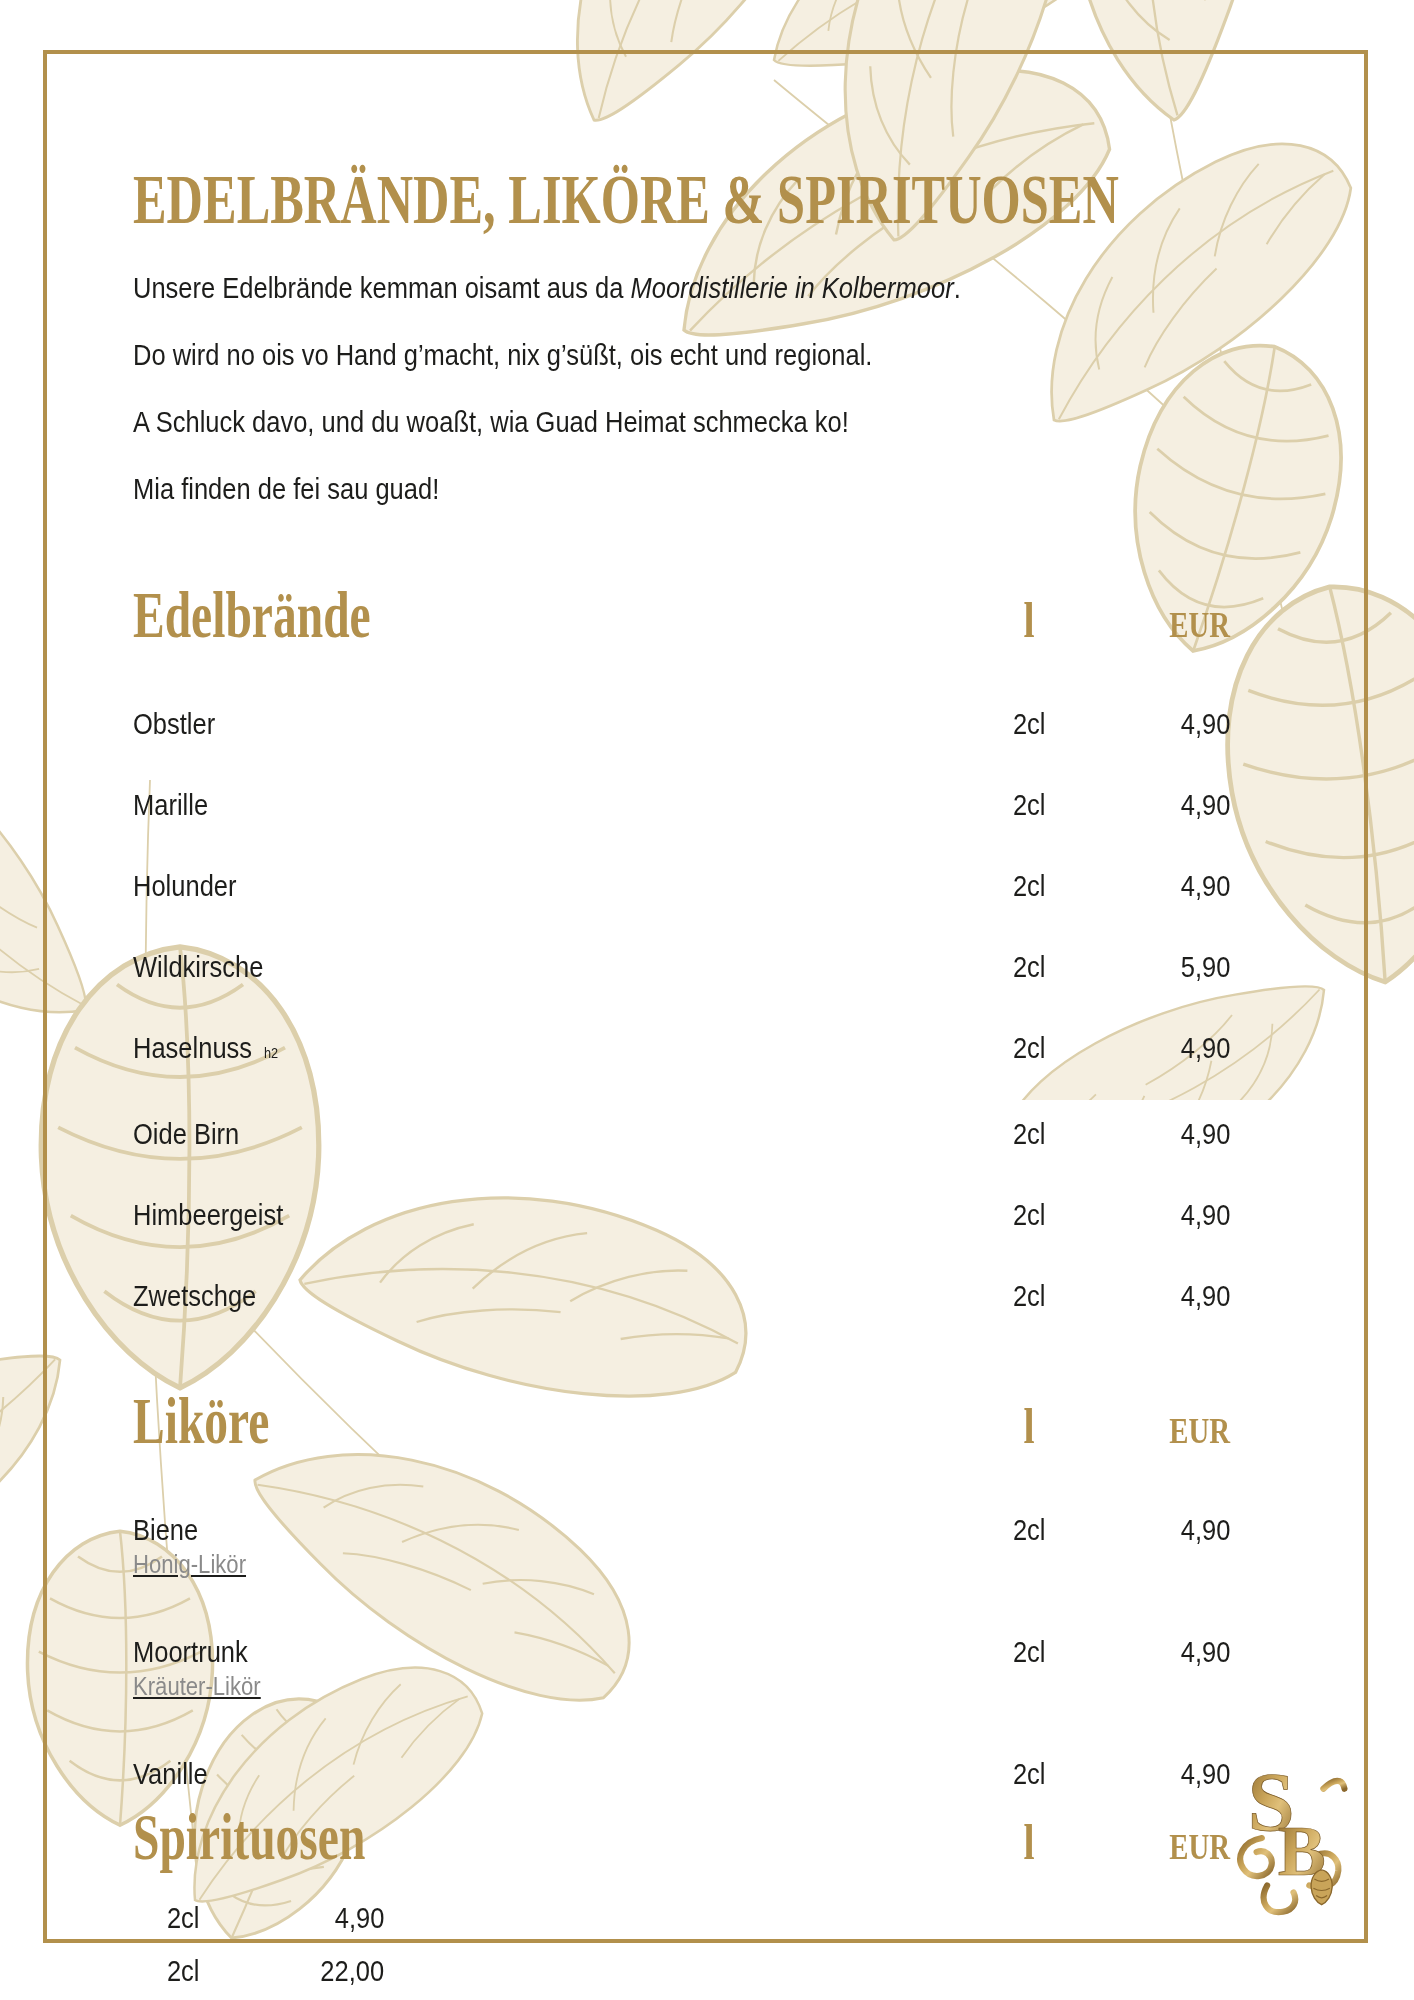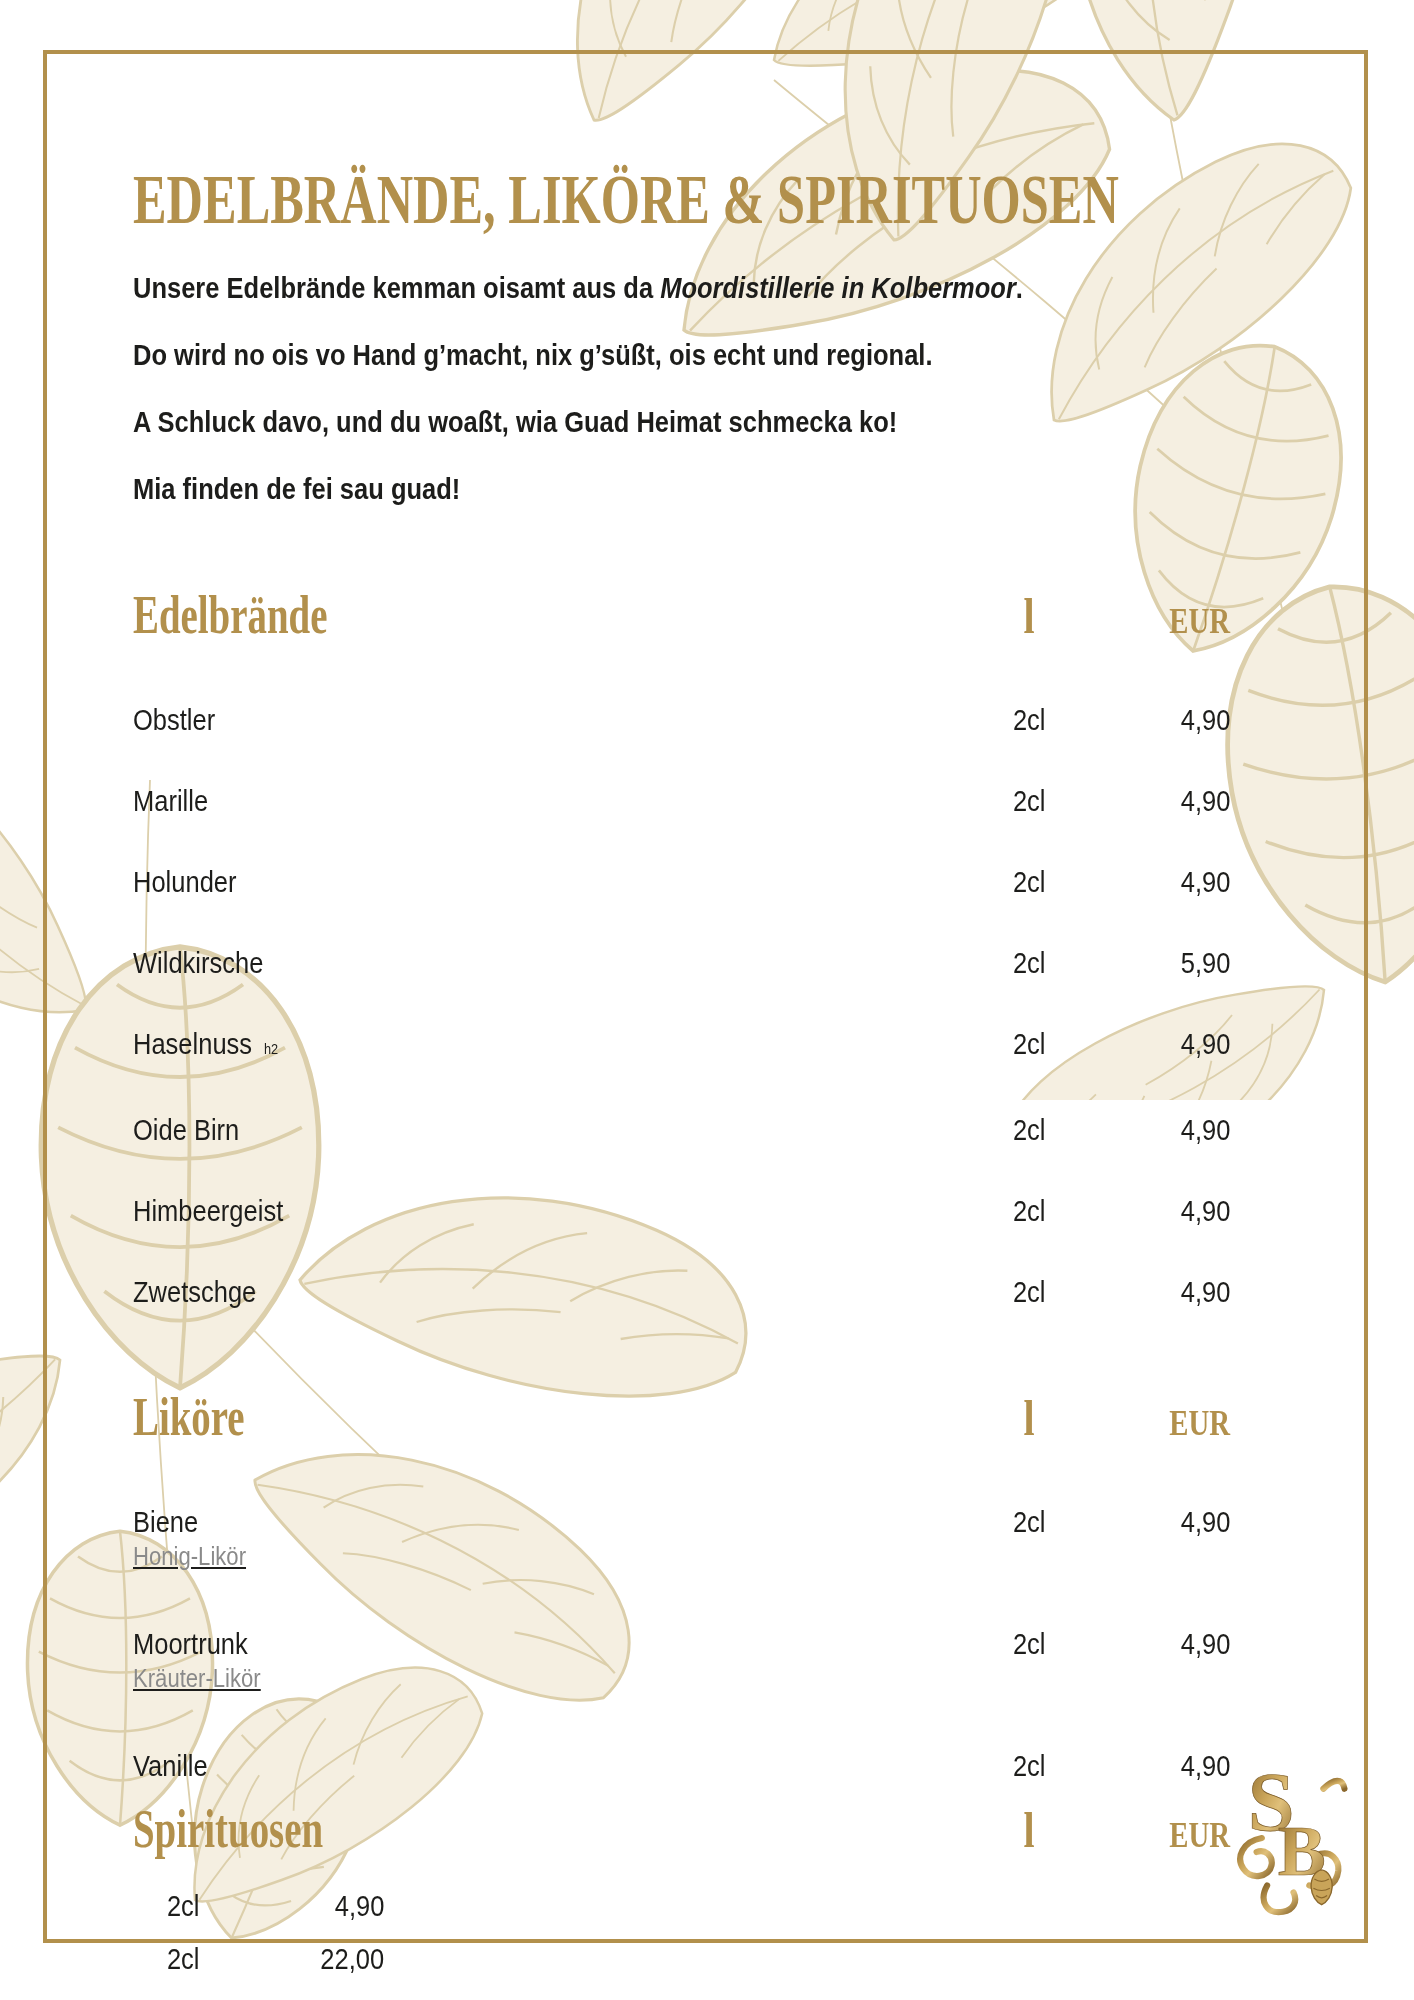--- a/index.html
+++ b/index.html
@@ -25,32 +25,32 @@
   .deco .lv { fill:none; stroke:var(--decoration,#dccfab); stroke-width:1.8px; }
   
   .content { position:absolute; left:133px; top:0; width:1097px; z-index:3; }
   .t { display:inline-block; transform:scaleX(.85); transform-origin:0 60%; white-space:nowrap; }
   .page-title {
     margin-top:170px; font-family:"Liberation Serif","DejaVu Serif",serif;
     font-weight:bold; font-size:70px; line-height:60px; color:var(--gold,#b2904c);
     white-space:nowrap;
   }
   .page-title .t { transform:scaleX(.72); }
-  .intro { margin-top:40px;font-weight:bold; }
+  .intro { margin-top:40px; }
   .intro p { font-size:30px; line-height:36px; margin:0 0 31px 0; }
   .intro i { font-style:italic; }
   
   .section { margin-top:82px; }
   .section:nth-of-type(3) { margin-top:20px; }
   .section-header {
     display:flex; align-items:baseline;
     font-family:"Liberation Serif","DejaVu Serif",serif; font-weight:bold;
     color:var(--gold,#b2904c); line-height:52px;
   }
-  .section-header .name { flex:1; font-size:54px; min-width:0; }
+  .section-header .name { flex:1; font-size:66px; min-width:0; }
   .section-header .name .t { transform:scaleX(.72); }
   .col-qty { width:100px; text-align:center; }
   .col-price { width:151px; text-align:right; }
   .section-header .col-qty  { font-size:50px; }
   .section-header .col-price{ font-size:36px; }
   .section-header .col-qty .t { transform:scaleX(.8); transform-origin:50% 60%; }
   .section-header .col-price .t { transform:scaleX(.8); transform-origin:100% 60%; }
   .items { margin-top:28px; }
   .menu-item { display:flex; align-items:baseline; margin-bottom:19px; }
   .menu-item.has-desc { margin-bottom:28px;text-decoration:underline; }

